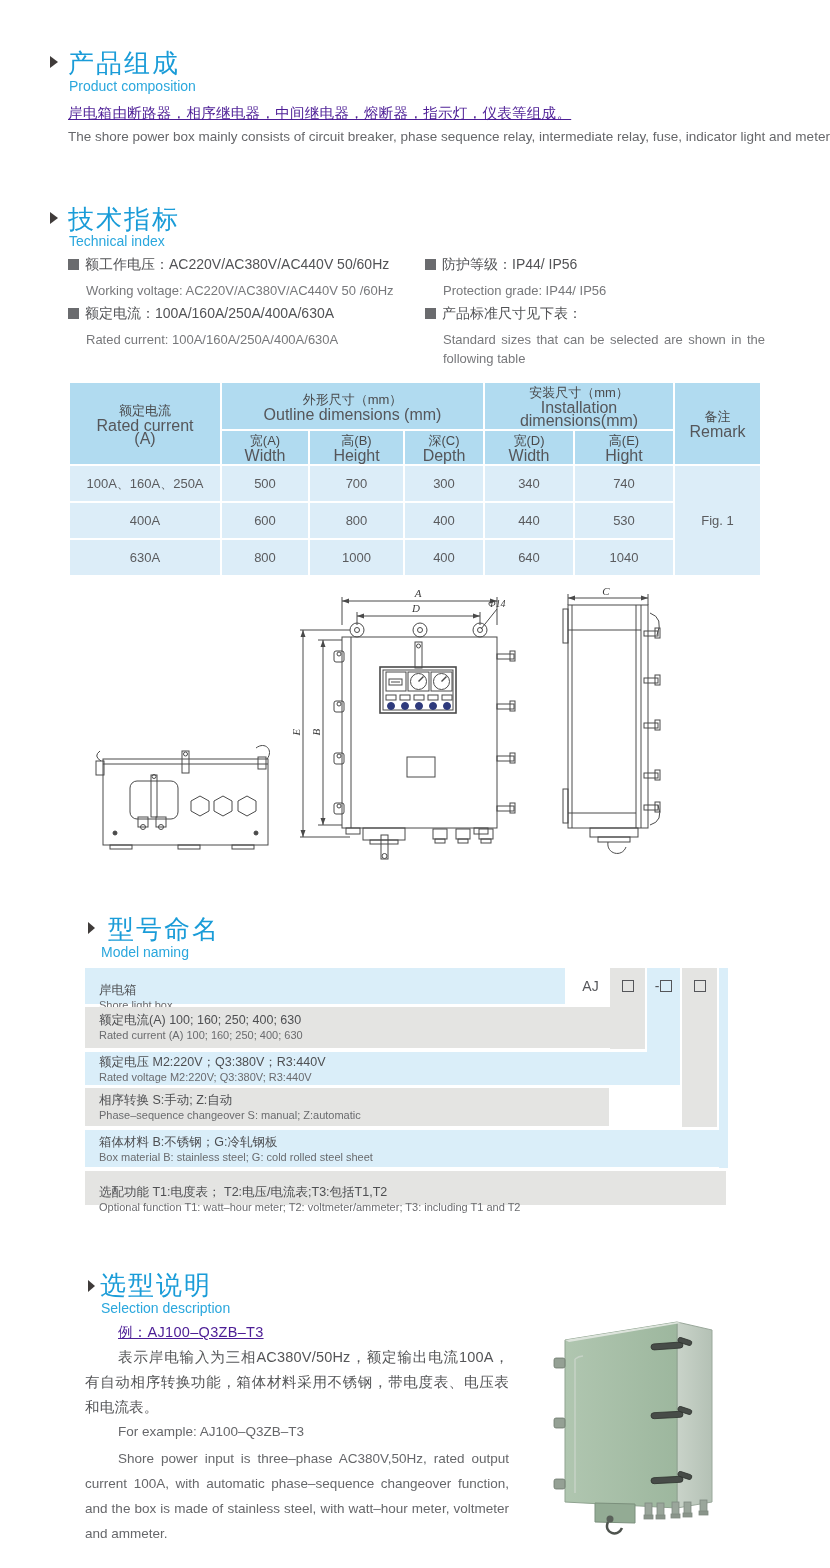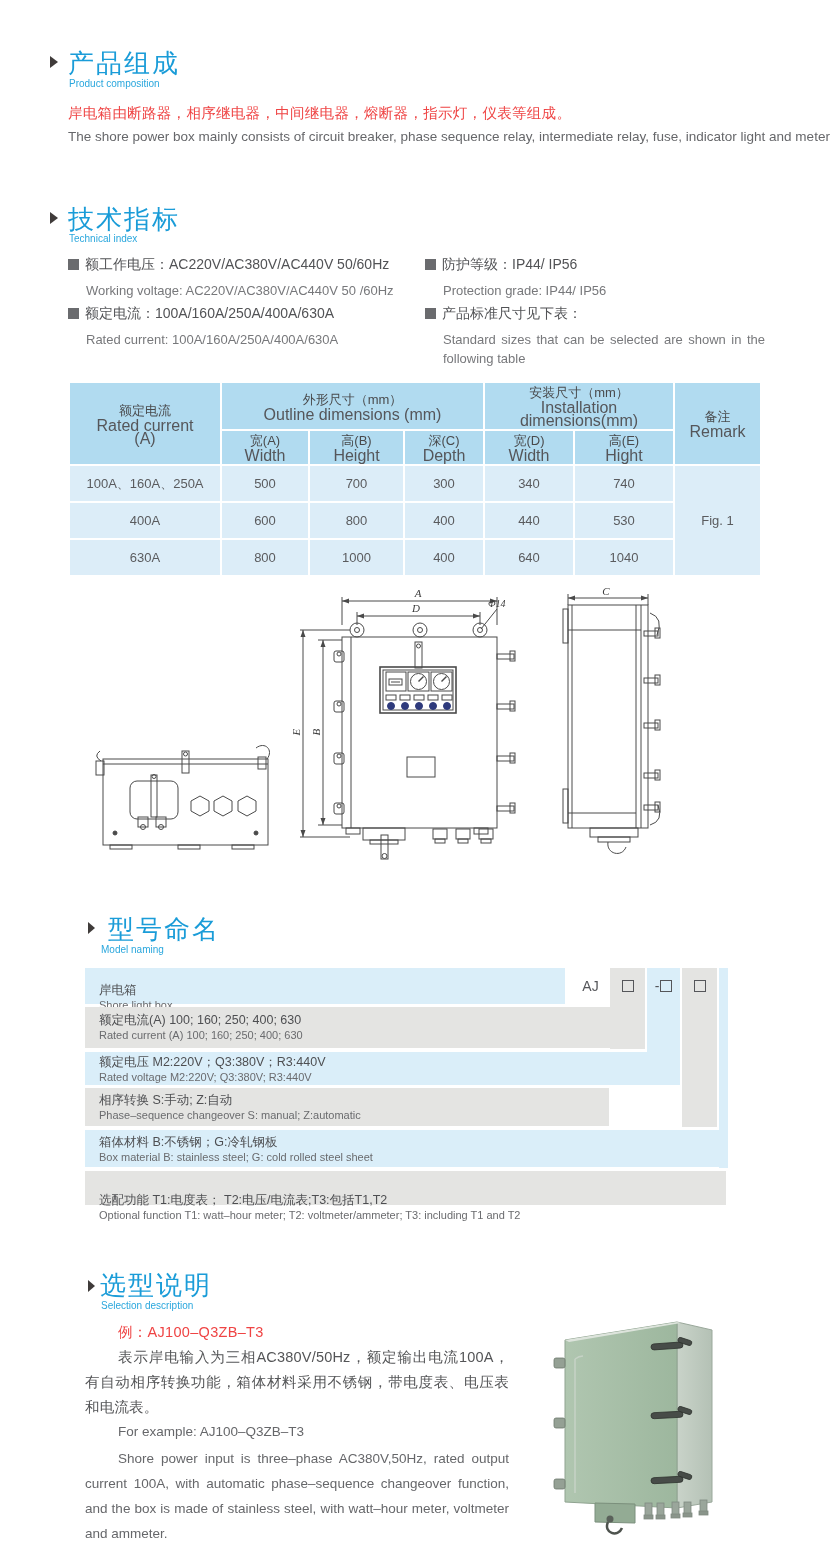--- a/index.html
+++ b/index.html
@@ -3,22 +3,22 @@
 <meta charset="utf-8">
 <style>
   html,body{margin:0;padding:0;background:#fff;}
   #page{position:relative;width:830px;height:1568px;background:#ffffff;overflow:hidden;
         font-family:"Liberation Sans","DejaVu Sans",sans-serif;color:#555659;}
   .abs{position:absolute;}
   
   .sec-arrow{position:absolute;width:0;height:0;border-left:8px solid #3f3b3a;
              border-top:6px solid transparent;border-bottom:6px solid transparent;}
   .h-cn{position:absolute;font-size:26px;color:#1a9cd8;letter-spacing:2px;white-space:nowrap;}
-  .h-en{position:absolute;font-size:10px;color:#2aa7dd;white-space:nowrap;}
-  .body-cn{position:absolute;font-size:14.5px;color:#ef4444;letter-spacing:.3px;white-space:nowrap;}
+  .h-en{position:absolute;font-size:14px;color:#2aa7dd;white-space:nowrap;}
+  .body-cn{position:absolute;font-size:14.5px;color:#4c1d95;letter-spacing:.3px;white-space:nowrap;text-decoration:underline;}
   .body-en{position:absolute;font-size:13.5px;color:#66676a;white-space:nowrap;}
   
   .bullet{position:absolute;width:356px;}
   .b-main{font-size:14px;color:#525356;white-space:nowrap;}
   .b-sq{display:inline-block;width:11px;height:11px;background:#6a6b6e;margin-right:6px;vertical-align:-1px;}
   .b-sub{margin:7px 0 0 18px;font-size:13px;color:#77787b;line-height:19px;}
   .just{text-align:justify;}
   
   table.size{position:absolute;left:68px;top:381px;width:694px;border-collapse:separate;border-spacing:2px;table-layout:fixed;}
   table.size th,table.size td{text-align:center;vertical-align:middle;padding:2px 1px;font-weight:normal;}
@@ -360,21 +360,21 @@
       <div class="m-en">Rated voltage  M2:220V;  Q3:380V;  R3:440V</div>
     </div>
     <div class="mrow gray" style="top:120px;height:38px;width:524px;padding-top:4px;">
       <div class="m-cn">相序转换  S:手动; Z:自动</div>
       <div class="m-en">Phase–sequence changeover  S: manual;  Z:automatic</div>
     </div>
     <div class="mrow blue" style="top:162px;height:37px;width:643px;padding-top:4px;">
       <div class="m-cn">箱体材料    B:不锈钢；G:冷轧钢板</div>
       <div class="m-en">Box material   B: stainless steel; G: cold rolled steel sheet</div>
     </div>
-    <div class="mrow gray" style="top:203px;height:34px;width:641px;padding-top:21px;">
+    <div class="mrow gray" style="top:203px;height:34px;width:641px;padding-top:13px;">
       <div class="m-cn">选配功能      T1:电度表； T2:电压/电流表;T3:包括T1,T2</div>
       <div class="m-en">Optional function  T1: watt–hour meter; T2: voltmeter/ammeter; T3: including T1 and T2</div>
     </div>
 
     <div class="code" style="left:488px;width:35px;">AJ</div>
     <div class="code" style="left:525px;width:35px;">
         <span class="sq"></span>
       </div>
     <div class="code" style="left:562px;width:33px;">
         <span style="margin-right:1px;">-</span>

